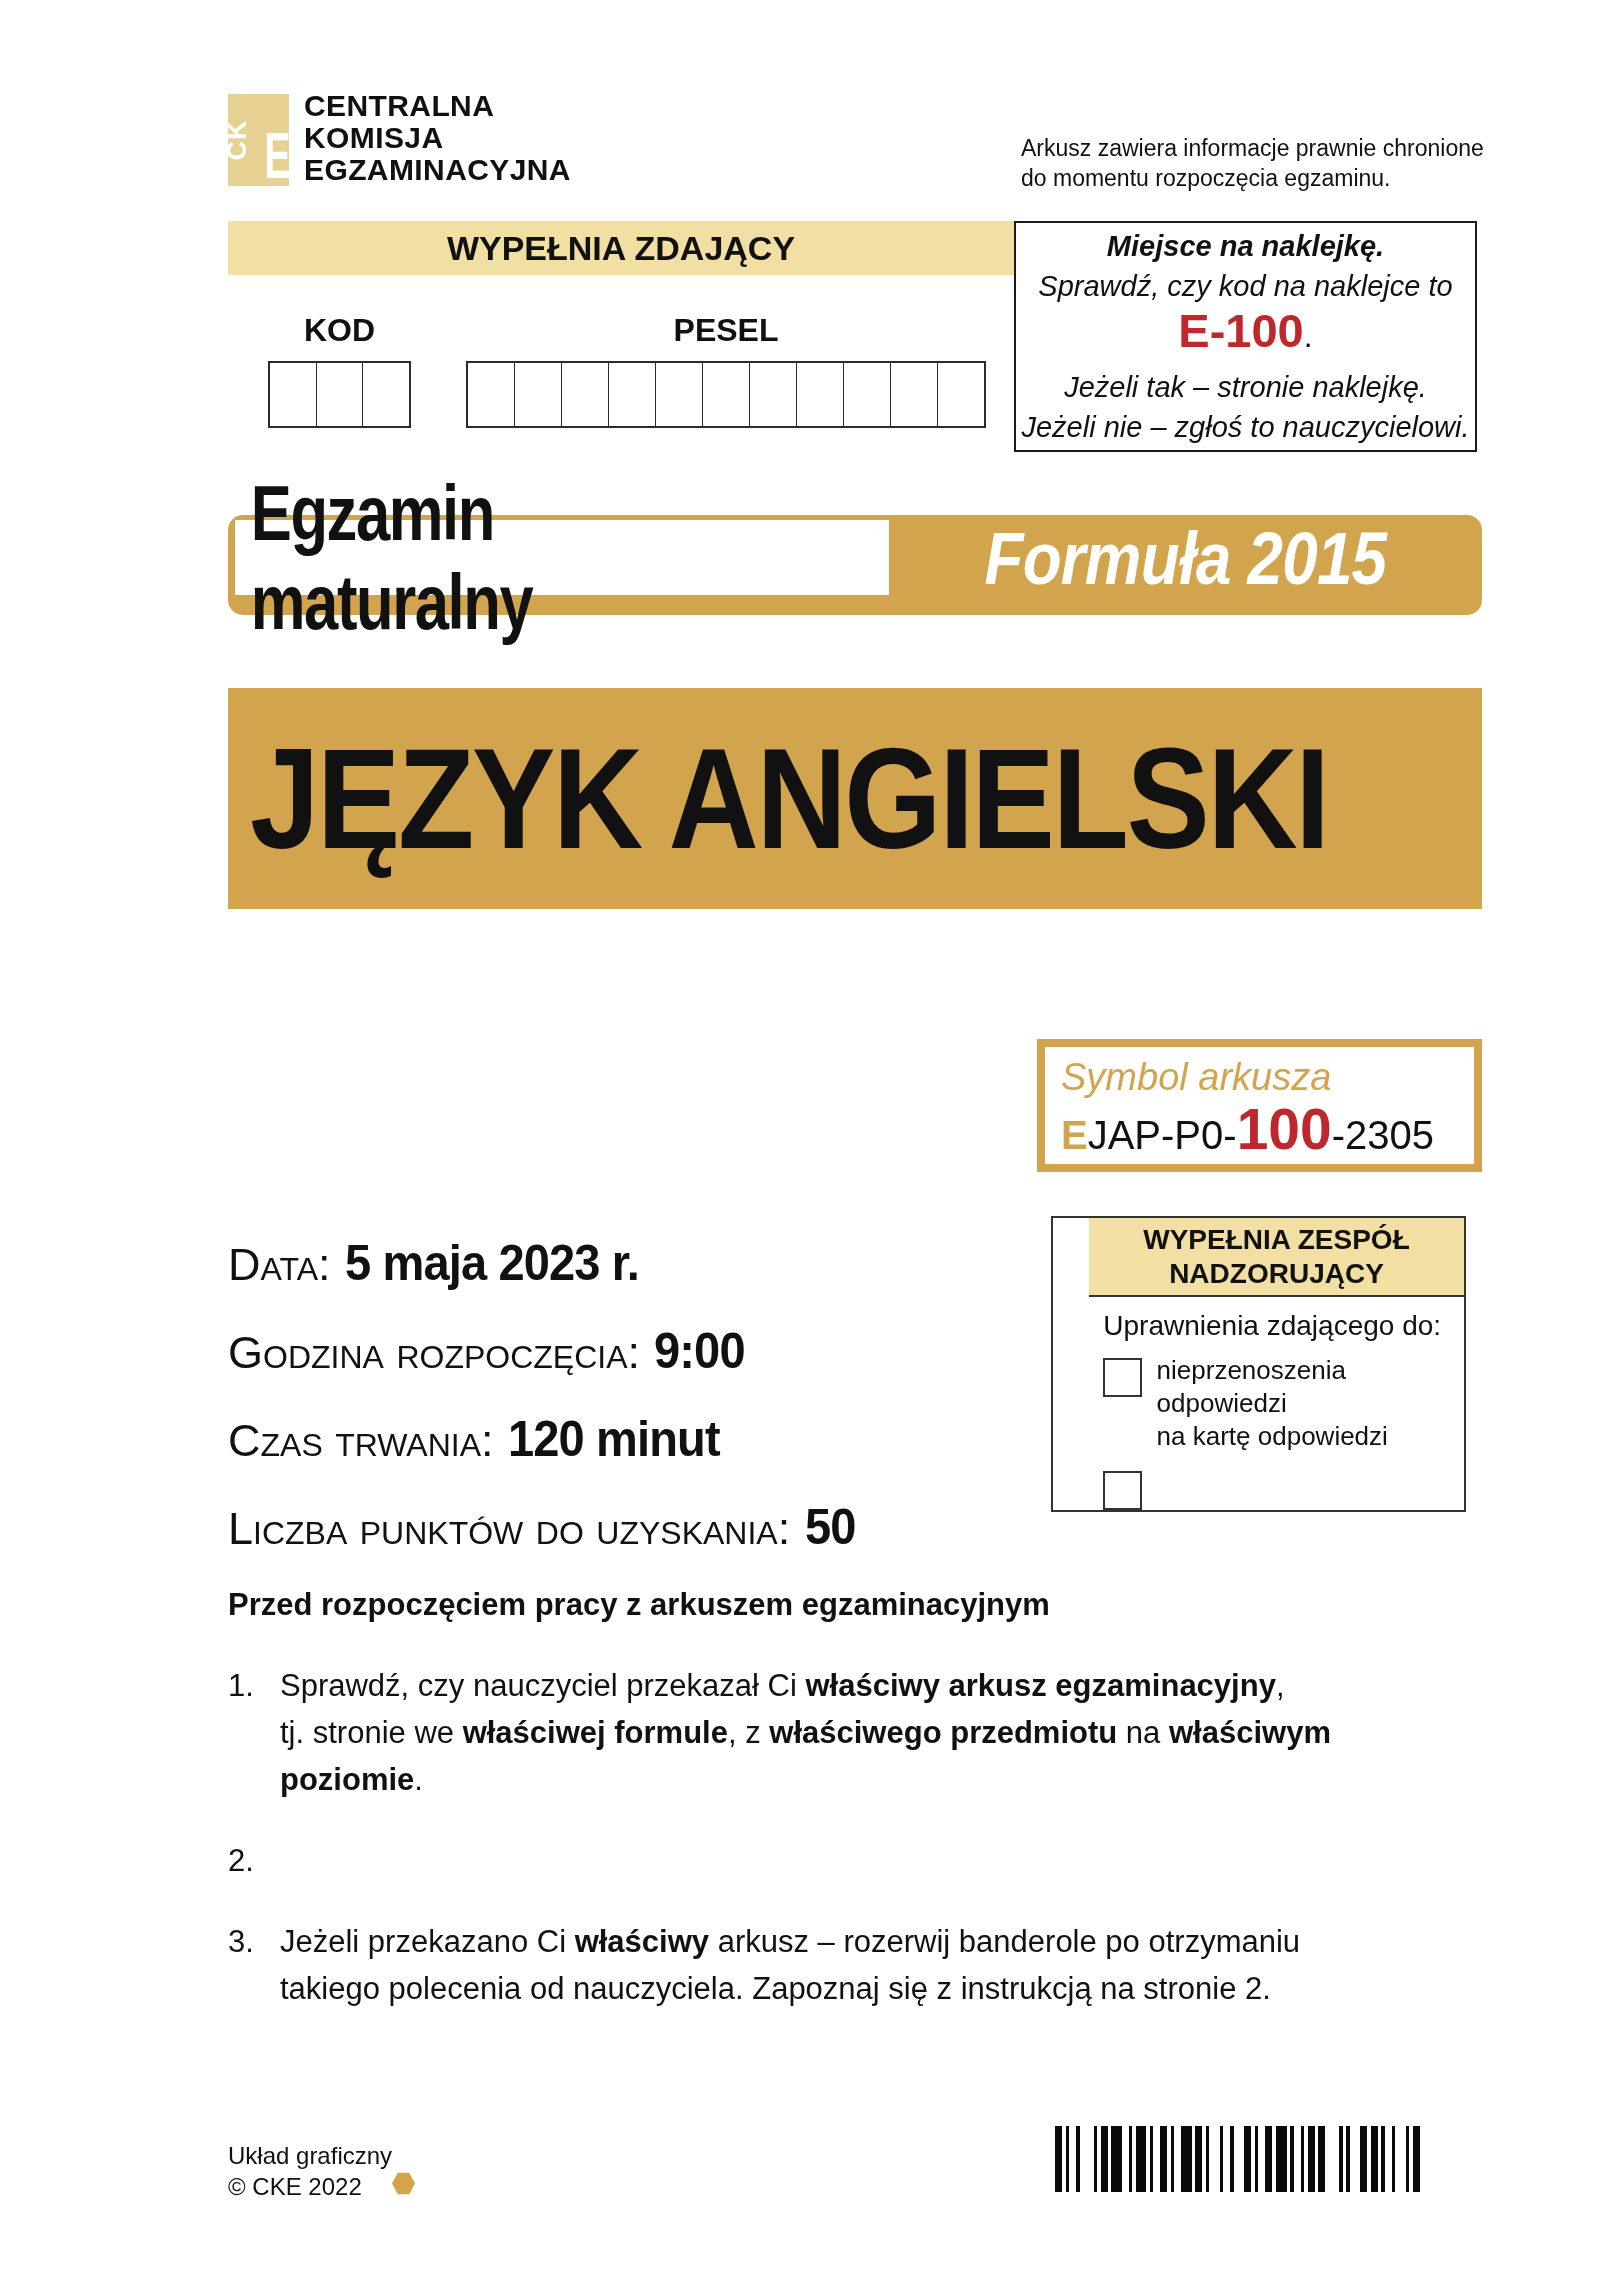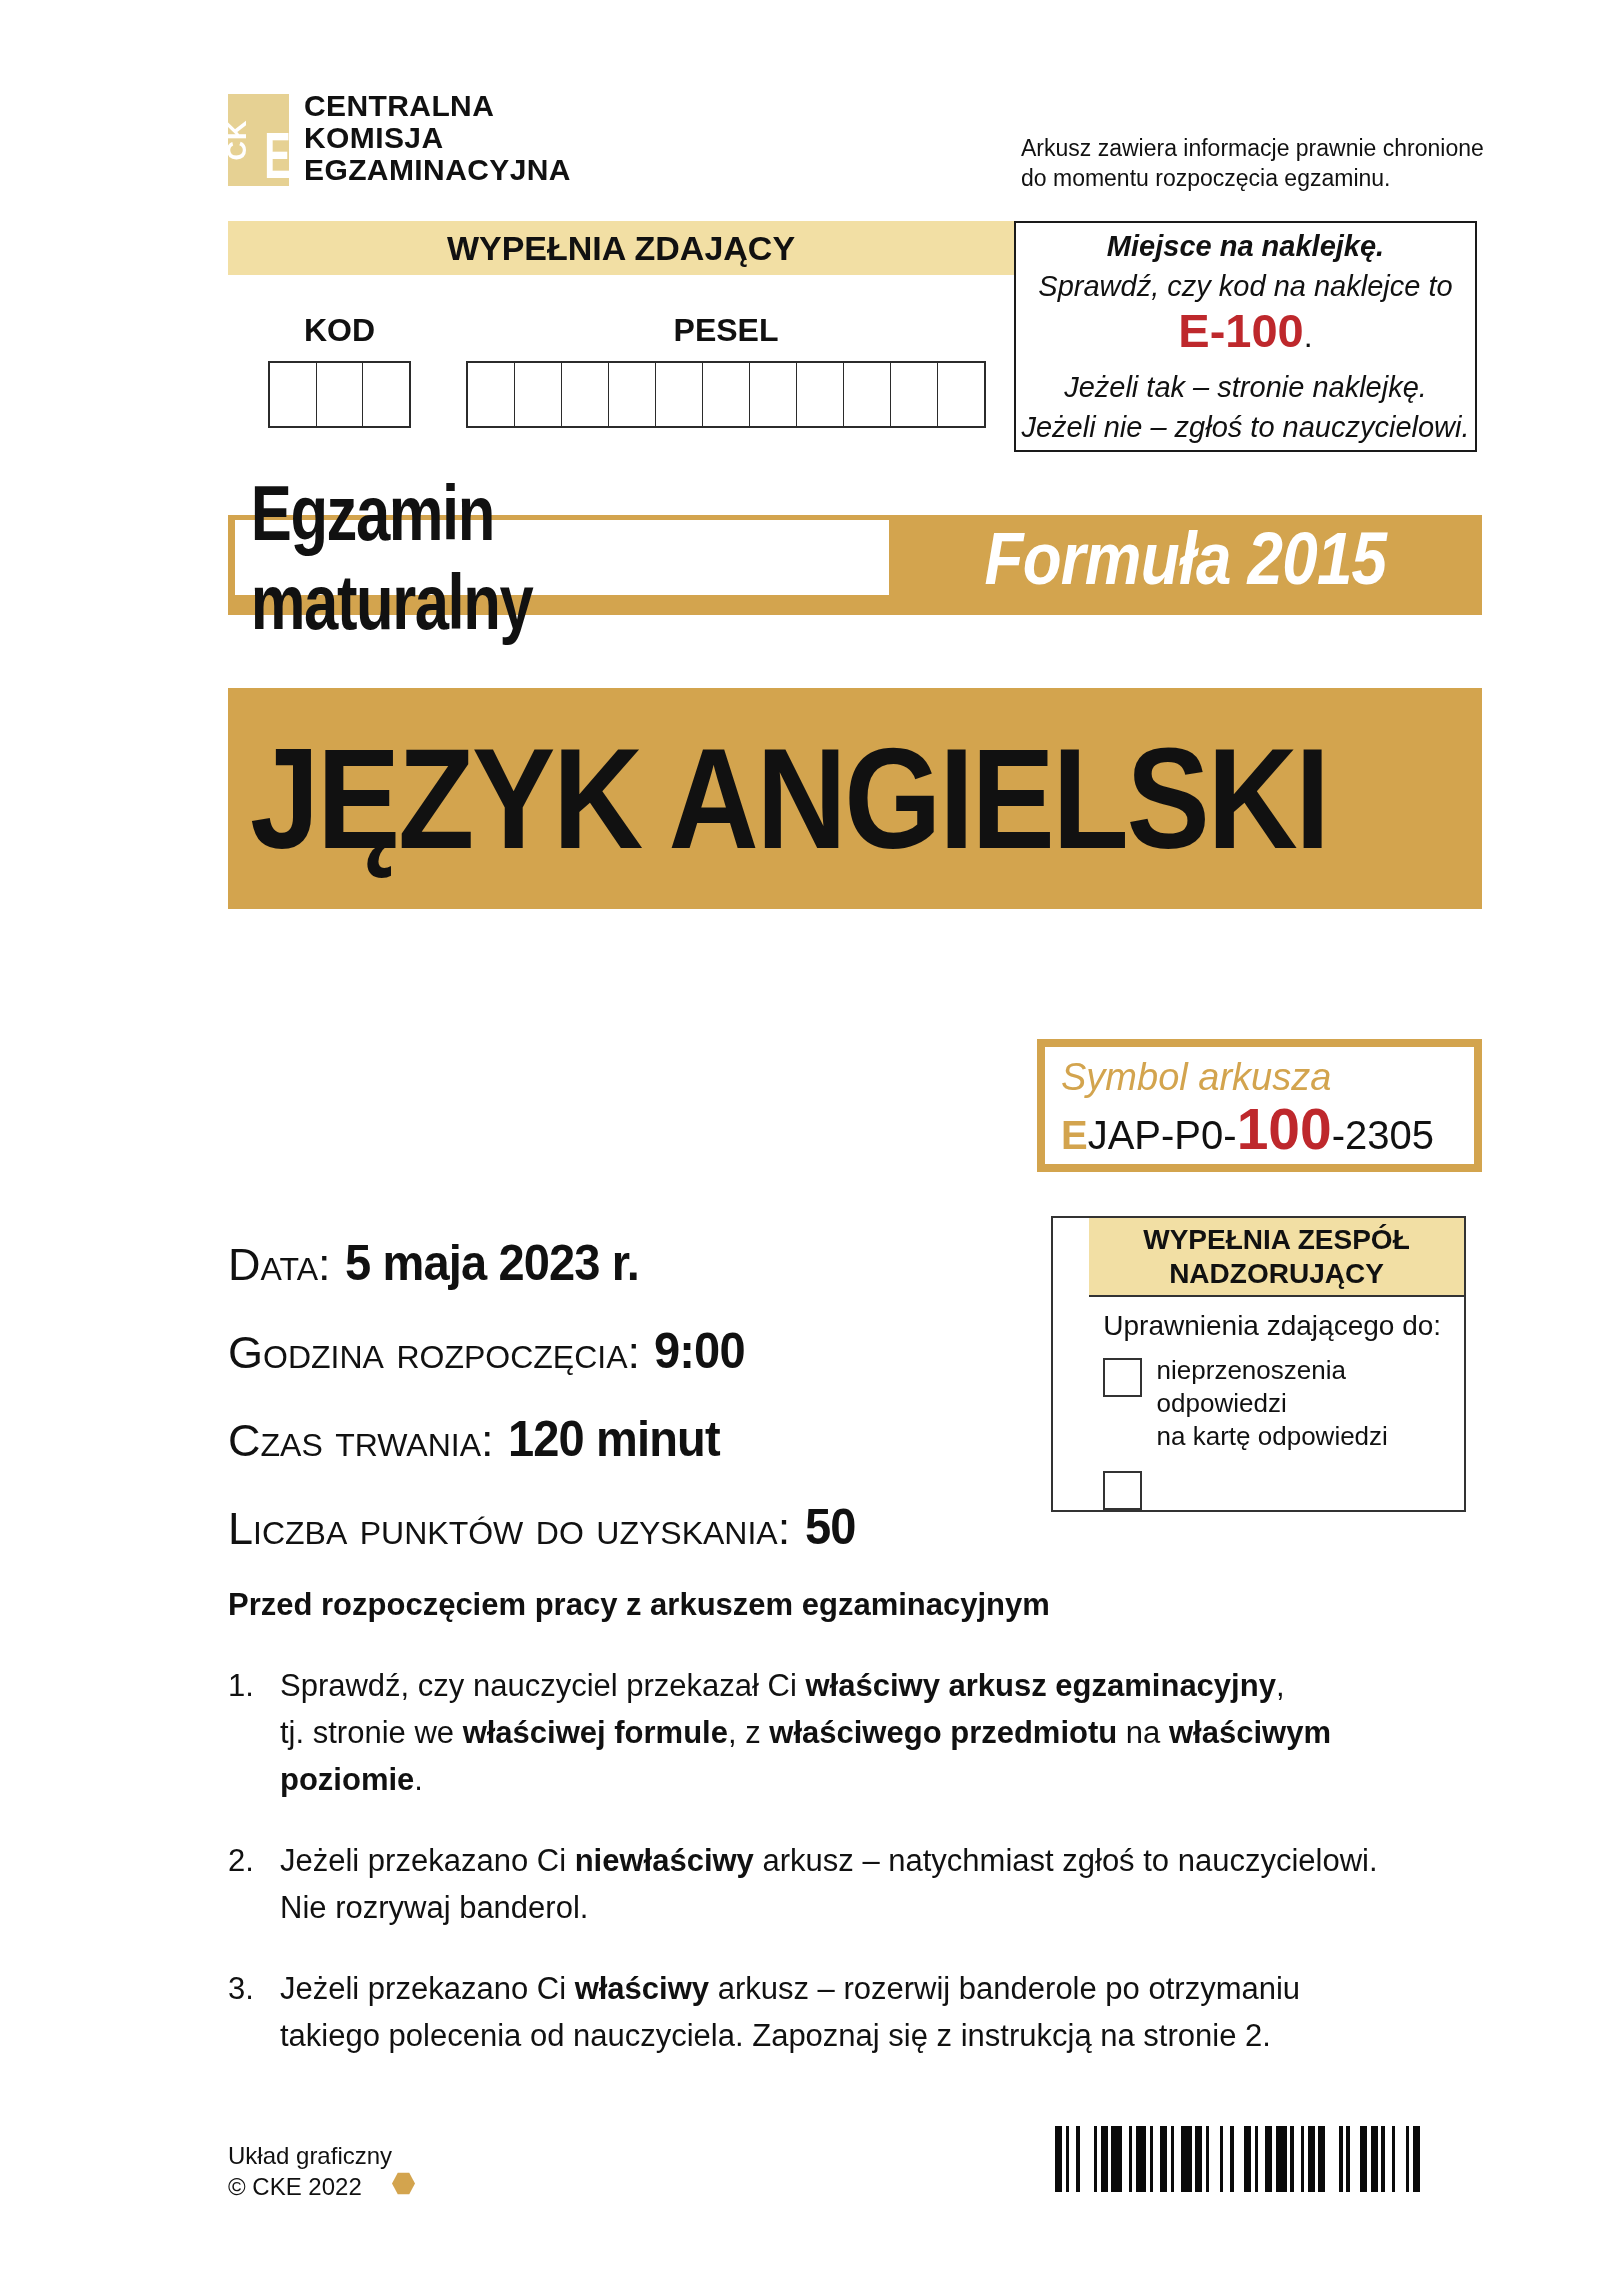--- a/index.html
+++ b/index.html
@@ -36,21 +36,21 @@
 
   .sticker{position:absolute;left:786px;top:0;width:463px;height:231px;border:2.7px solid #1a1a1a;background:#fff;
            display:flex;flex-direction:column;align-items:center;justify-content:center;padding:5.4px 3.6px;}
   .sticker .it{font-style:italic;font-size:29px;line-height:40px;text-align:center;}
   .sticker .b1{font-weight:bold;}
   .code-line{line-height:50px;}
   .code-red{color:var(--red);font-weight:bold;font-size:47px;}
   .code-dot{font-size:32px;}
 
   
-  .banner{left:228px;top:515px;width:1254px;height:100px;background:var(--gold);}
+  .banner{left:228px;top:515px;width:1254px;height:100px;background:var(--gold);border-radius:15px;}
   .banner-white{position:absolute;left:7.2px;top:5.4px;width:654px;height:75px;background:#fff;display:flex;align-items:center;}
   .banner-left-text{font-weight:bold;font-size:77px;display:inline-block;transform:scaleX(0.80);transform-origin:left center;padding-left:19.7px;letter-spacing:-1.8px;}
   .banner-right{position:absolute;left:661px;top:0;width:593px;height:86px;display:flex;align-items:center;justify-content:center;}
   .banner-right-text{color:#fff;font-weight:bold;font-style:italic;font-size:75px;display:inline-block;transform:scaleX(0.85);letter-spacing:-0.9px;}
 
   
   .title-block{left:228px;top:688px;width:1254px;height:221px;background:var(--gold);display:flex;align-items:center;}
   .title-text{font-weight:bold;font-size:142px;letter-spacing:-2.7px;display:inline-block;transform:scaleX(0.88);transform-origin:left center;padding-left:25px;line-height:1;}
   .level-box{left:228px;top:911px;width:1254px;height:128px;background:#fff;border:8px solid var(--gold);display:flex;align-items:center;}
   .level-text{color:var(--gold);font-weight:bold;font-size:86px;letter-spacing:-0.9px;display:inline-block;transform:scaleX(0.93);transform-origin:left center;padding-left:19.7px;}
@@ -202,21 +202,20 @@
   </div>
 
   <div class="abs instructions">
     <div class="instr-header">Przed rozpoczęciem pracy z arkuszem egzaminacyjnym</div>
     <div class="instr-item">
       <div class="instr-num">1.</div>
       <div class="instr-text"><span>Sprawdź, czy nauczyciel przekazał Ci </span><span class="b">właściwy arkusz egzaminacyjny</span><span>,</span><br><span>tj. stronie we </span><span class="b">właściwej formule</span><span>, z </span><span class="b">właściwego przedmiotu</span><span> na </span><span class="b">właściwym</span><br><span class="b">poziomie</span><span>.</span></div>
     </div>
     <div class="instr-item">
       <div class="instr-num">2.</div>
-      <div class="instr-text"><span>Jeżeli przekazano Ci </span><span class="b">niewłaściwy</span><span> arkusz – natychmiast zgłoś to nauczycielowi.</span><br><span>Nie rozrywaj banderol.</span></div>
     </div>
     <div class="instr-item">
       <div class="instr-num">3.</div>
       <div class="instr-text"><span>Jeżeli przekazano Ci </span><span class="b">właściwy</span><span> arkusz – rozerwij banderole po otrzymaniu</span><br><span>takiego polecenia od nauczyciela. Zapoznaj się z instrukcją na stronie 2.</span></div>
     </div>
   </div>
 
   <div class="abs credit">Układ graficzny
 © CKE 2022</div>
   <div class="hexagon"></div>

